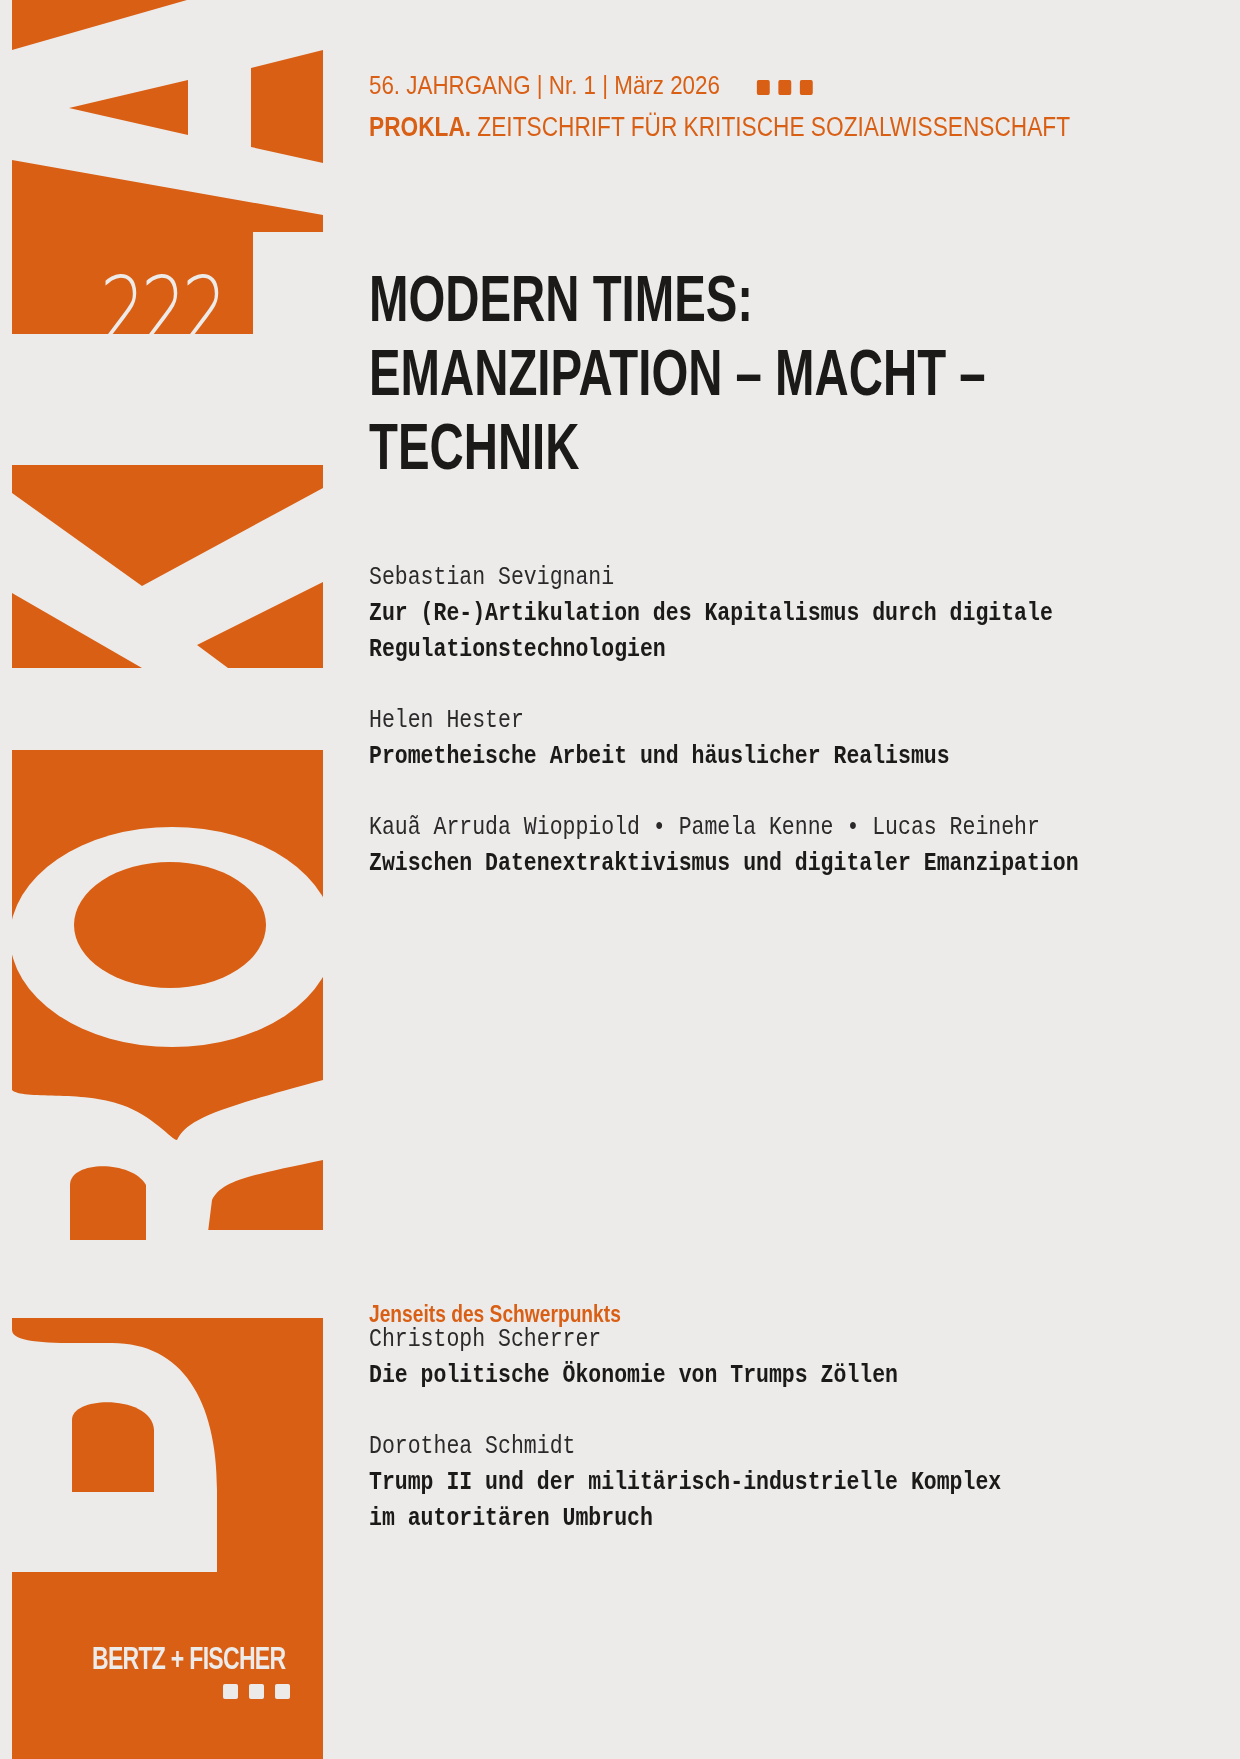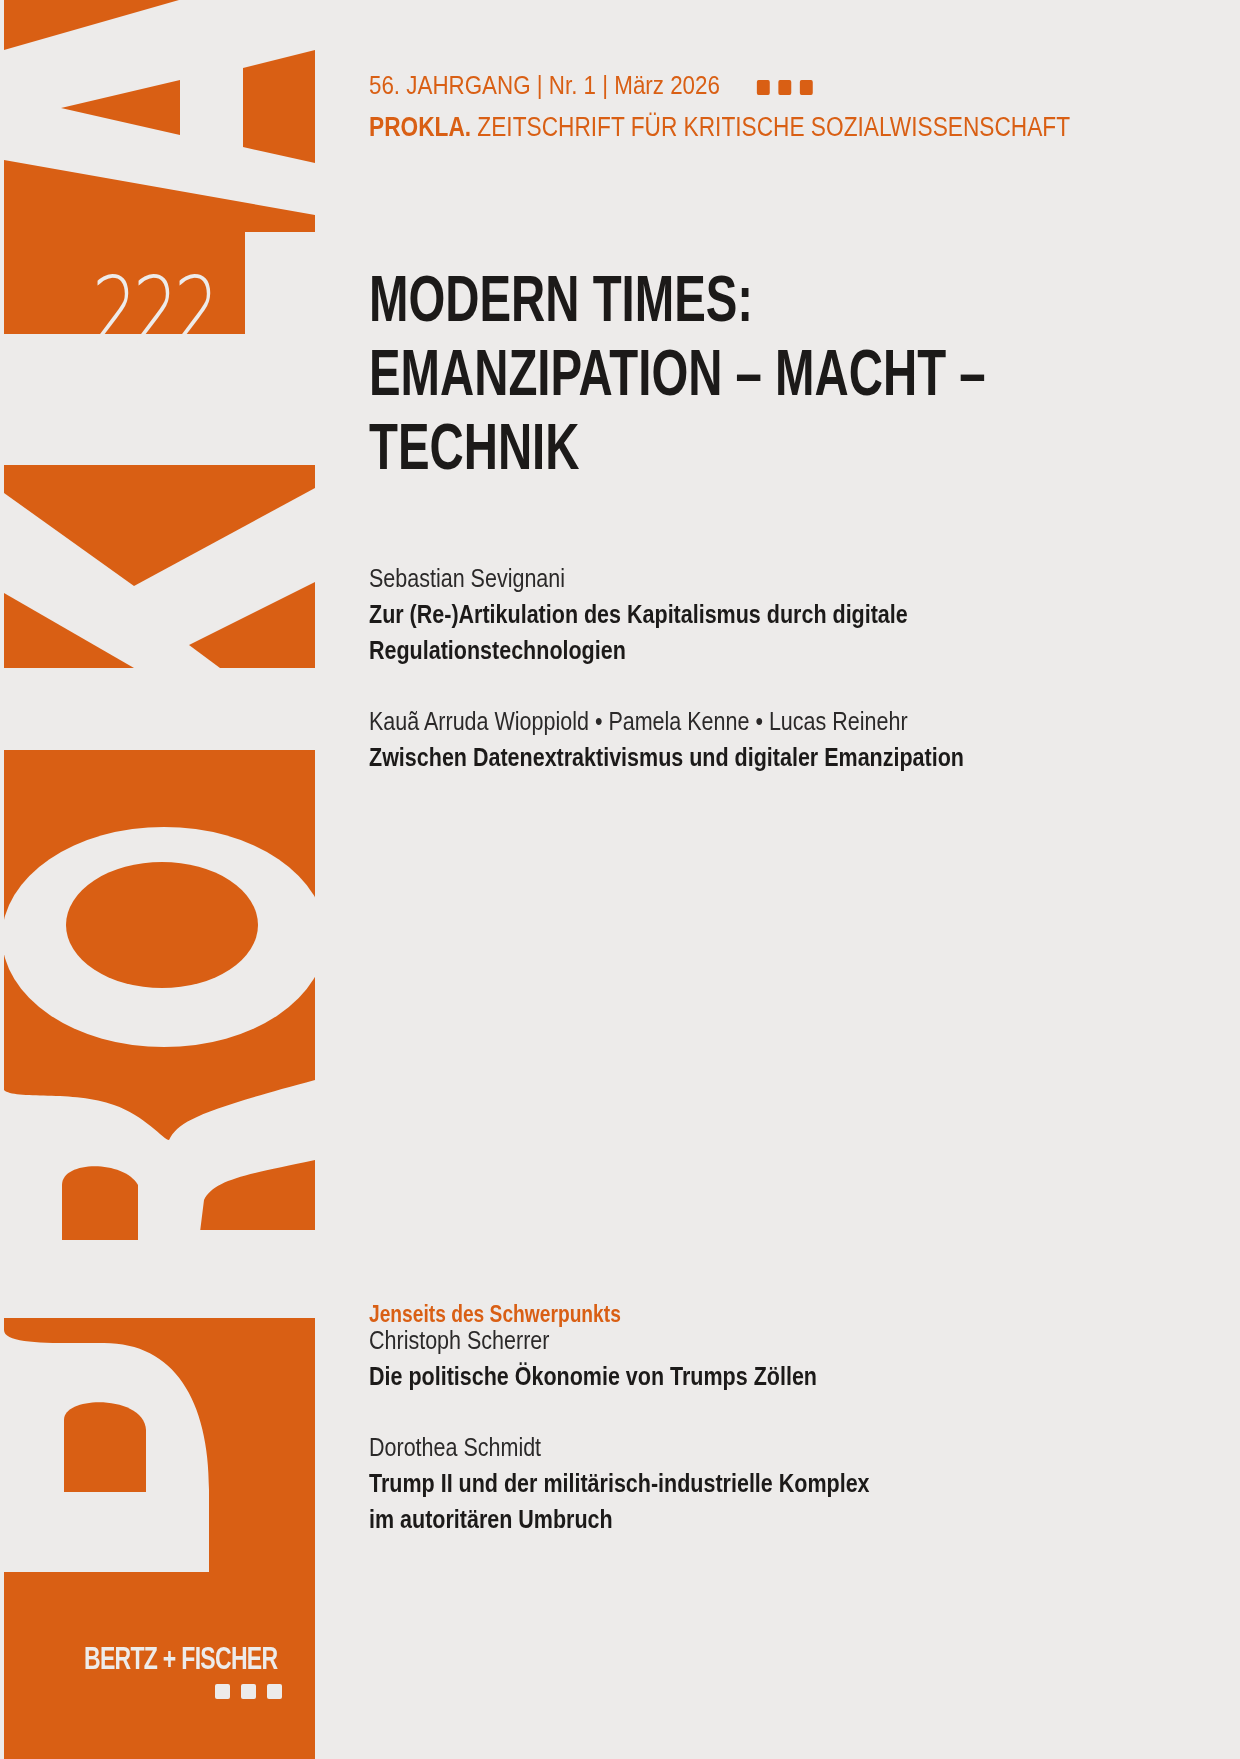--- a/index.html
+++ b/index.html
@@ -1,30 +1,30 @@
 <!DOCTYPE html>
 <html><head>
 <meta charset="utf-8">
 <style>
   html,body{margin:0;padding:0;}
   body{width:1240px;height:1759px;background:#edebea;position:relative;overflow:hidden;font-family:"Liberation Sans",sans-serif;}
-  .sidebar{position:absolute;left:4px;top:0;width:311px;height:1759px;padding-left:32px;}
+  .sidebar{position:absolute;left:12px;top:0;width:311px;height:1759px;padding-left:32px;}
   .sidebar svg{position:absolute;left:0;top:0;}
   .issue-no{position:absolute;left:88px;top:258px;font-family:"DejaVu Sans",sans-serif;font-weight:200;font-size:92px;color:#edebea;letter-spacing:-6px;transform:scaleX(0.78);transform-origin:left top;}
   .publisher{position:absolute;left:80px;top:1640px;font-family:"Liberation Sans",sans-serif;font-weight:bold;font-size:32px;color:#edebea;letter-spacing:-1px;transform:scaleX(0.72);transform-origin:left top;white-space:nowrap;}
   .pub-dots{position:absolute;left:211px;top:1684px;display:flex;gap:11px;}
   .pub-dots span{width:15px;height:15px;background:#edebea;border-radius:2px;display:block;}
   .meta{position:absolute;left:369px;top:70px;font-size:26px;color:#d95f14;white-space:nowrap;transform:scaleX(0.86);transform-origin:left top;}
   .meta .dots{display:inline-flex;gap:10px;margin-left:36px;vertical-align:middle;}
   .meta .dots span{width:15px;height:15px;background:#d95f14;border-radius:2px;display:block;}
   .subtitle{position:absolute;left:369px;top:112px;font-size:27px;color:#d95f14;white-space:nowrap;transform:scaleX(0.84);transform-origin:left top;}
   .subtitle b{font-weight:bold;}
   .title{position:absolute;left:369px;top:262px;font-family:"Liberation Sans",sans-serif;font-weight:bold;font-size:64px;line-height:74px;color:#1c1a19;transform:scaleX(0.74);transform-origin:left top;white-space:nowrap;}
   .articles{position:absolute;left:369px;top:560px;width:820px;}
-  .article{margin-bottom:35px;}
+  .article{margin-bottom:35px;font-family:Liberation Mono, monospace;}
   .author{font-size:25px;color:#2b2929;line-height:36px;white-space:nowrap;transform:scaleX(0.86);transform-origin:left top;}
   .art-title{font-size:25px;font-weight:bold;color:#1c1a19;line-height:36px;transform:scaleX(0.86);transform-origin:left top;white-space:nowrap;}
   .section-head{position:absolute;left:369px;top:1300px;font-size:24px;font-weight:bold;color:#d95f14;transform:scaleX(0.80);transform-origin:left top;white-space:nowrap;}
   .articles2{position:absolute;left:369px;top:1322px;width:820px;}
 </style>
 </head>
 <body>
 
 <div class="sidebar">
   <svg width="311" height="1759" viewBox="0 0 311 1759">
@@ -82,20 +82,24 @@
   <div>TECHNIK</div>
 </div>
 
 <div class="articles">
   <div class="article">
     <div class="author">Sebastian Sevignani</div>
     <div class="art-title">Zur (Re-)Artikulation des Kapitalismus durch digitale</div>
     <div class="art-title">Regulationstechnologien</div>
   </div>
   <div class="article">
+    <div class="author">Helen Hester</div>
+    <div class="art-title">Prometheische Arbeit und häuslicher Realismus</div>
+  </div>
+  <div class="article">
     <div class="author">Kauã Arruda Wioppiold • Pamela Kenne • Lucas Reinehr</div>
     <div class="art-title">Zwischen Datenextraktivismus und digitaler Emanzipation</div>
   </div>
 </div>
 
 <div class="section-head">Jenseits des Schwerpunkts</div>
 
 <div class="articles2">
   <div class="article">
     <div class="author">Christoph Scherrer</div>

